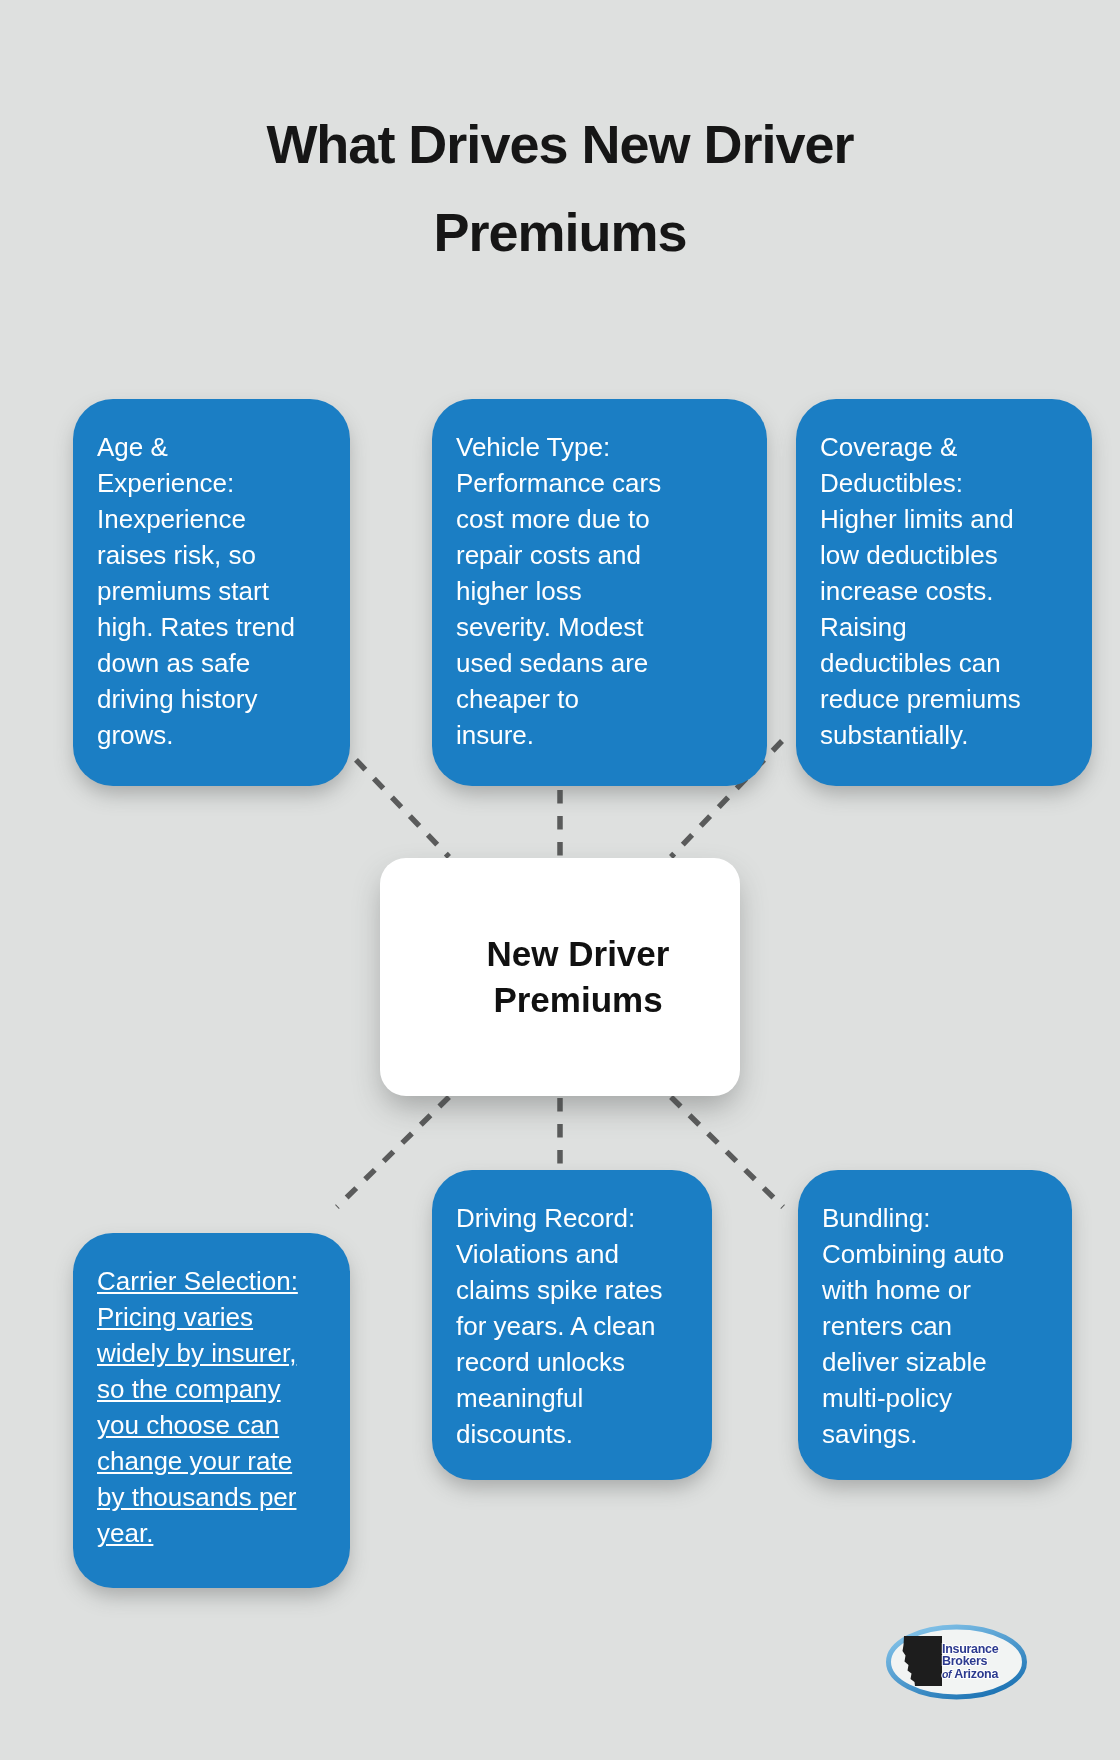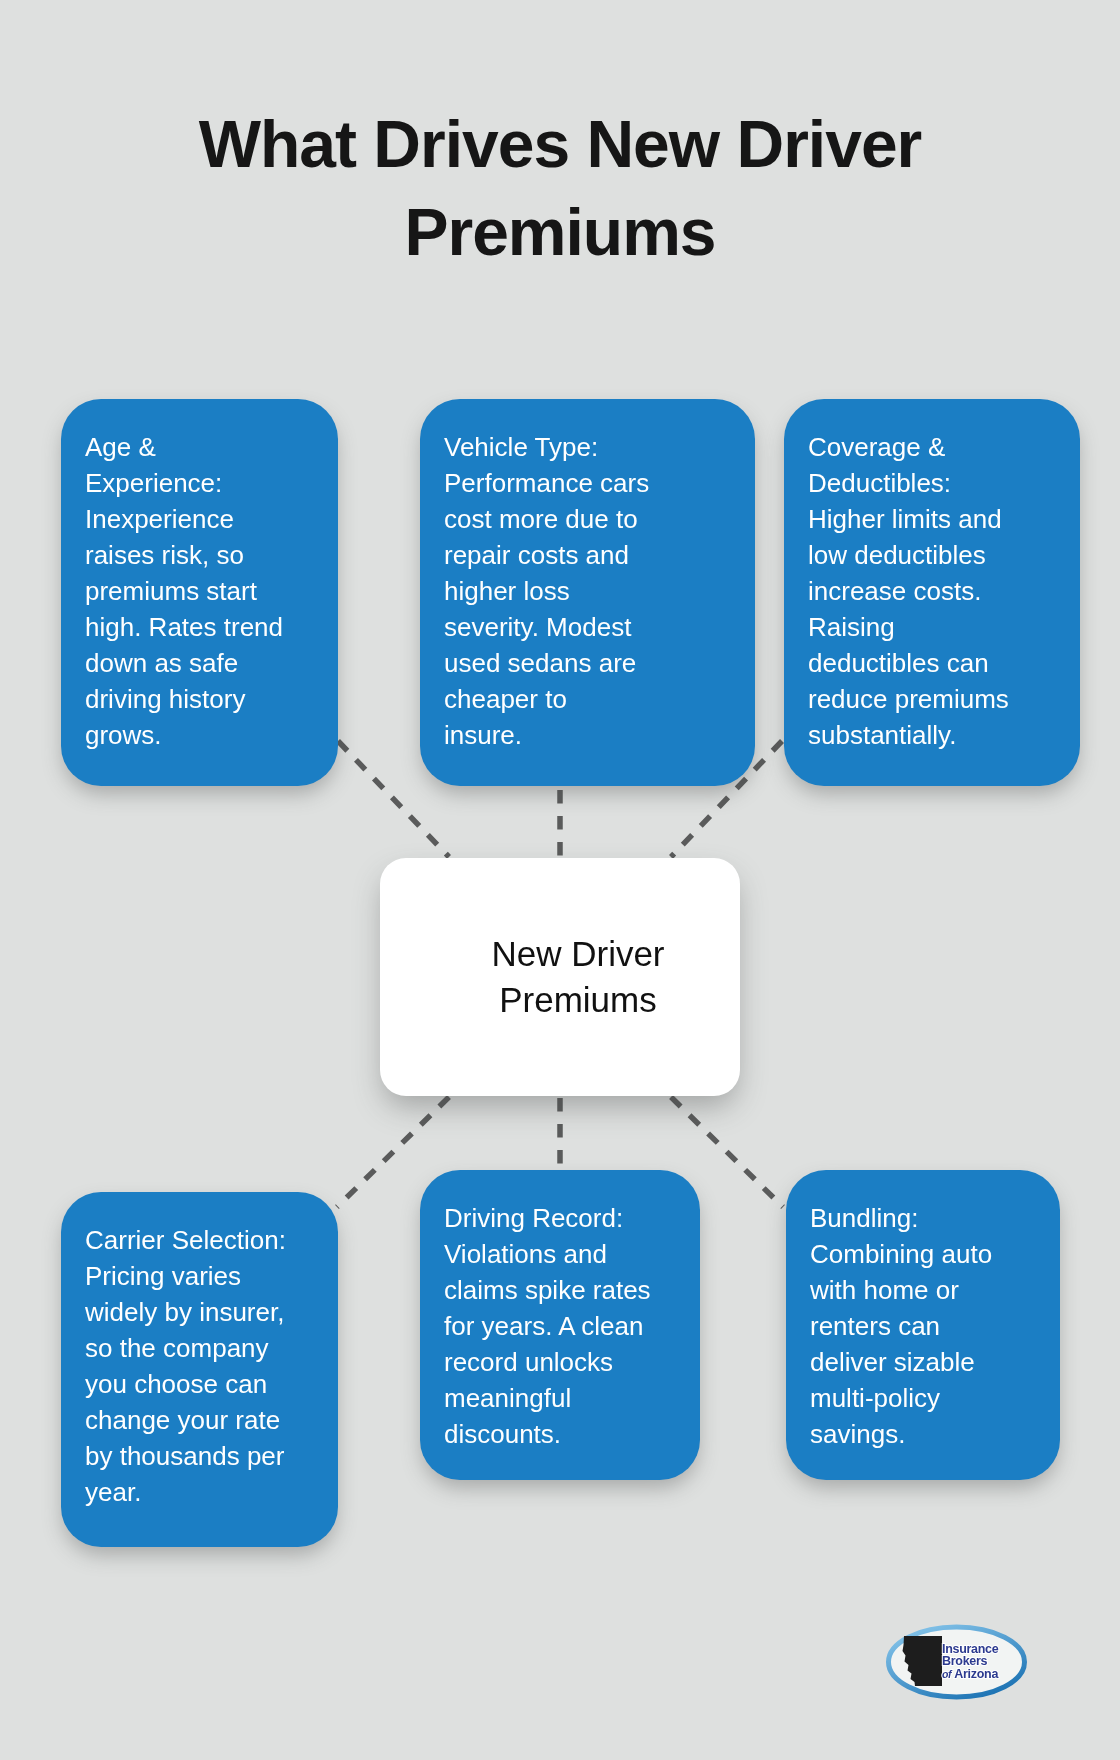--- a/index.html
+++ b/index.html
@@ -10,21 +10,21 @@
     height:1760px;
     background:var(--background,#dee0df);
     overflow:hidden;
   }
   .title{
     position:absolute;
     left:0; top:100px;
     width:1120px;
     margin:0;
     text-align:center;
-    font-size:66px;
+    font-size:54px;
     line-height:88px;
     font-weight:700;
     letter-spacing:-1px;
     color:var(--title-color,#161616);
     white-space:pre-line;
   }
   .connectors{
     position:absolute;
     left:0; top:0;
   }
@@ -34,48 +34,49 @@
     stroke-dasharray:13.5 12.5;
   }
   .factor{
     position:absolute;
     background:var(--box-blue,#1b7ec4);
     color:var(--box-text,#ffffff);
     border-radius:40px;
     box-shadow:0 10px 20px -2px rgba(70,72,72,0.35);
     box-sizing:border-box;
     padding:30px 24px 0 24px;
+    margin-left:12px;
   }
   .factor-text{
     margin:0;
     font-size:26px;
     line-height:36px;
     white-space:pre-line;
   }
   .f-tl{left:61px;  top:399px;  width:277px; height:387px;}
   .f-tm{left:420px; top:399px;  width:335px; height:387px;}
   .f-tr{left:784px; top:399px;  width:296px; height:387px;}
-  .f-bl{left:61px;  top:1192px; width:277px; height:355px;}
+  .f-bl{left:61px;  top:1233px; width:277px; height:355px;text-decoration:underline;}
   .f-bm{left:420px; top:1170px; width:280px; height:310px;}
   .f-br{left:786px; top:1170px; width:274px; height:310px;}
   .center-node{
     position:absolute;
     left:380px; top:858px;
     width:360px; height:238px;
     background:var(--node-bg,#ffffff);
     border-radius:26px;
     box-shadow:0 14px 30px -4px rgba(70,72,72,0.4);
     display:flex;
     align-items:center;
     justify-content:center;
   }
   .center-label{
     font-size:35px;
     line-height:46px;
-    font-weight:400;
+    font-weight:700;
     color:var(--node-text,#111111);
     text-align:center;
     white-space:pre-line;
     margin-left:36px;
   }
   .logo{
     position:absolute;
     left:884px; top:1622px;
     width:145px; height:80px;
   }

